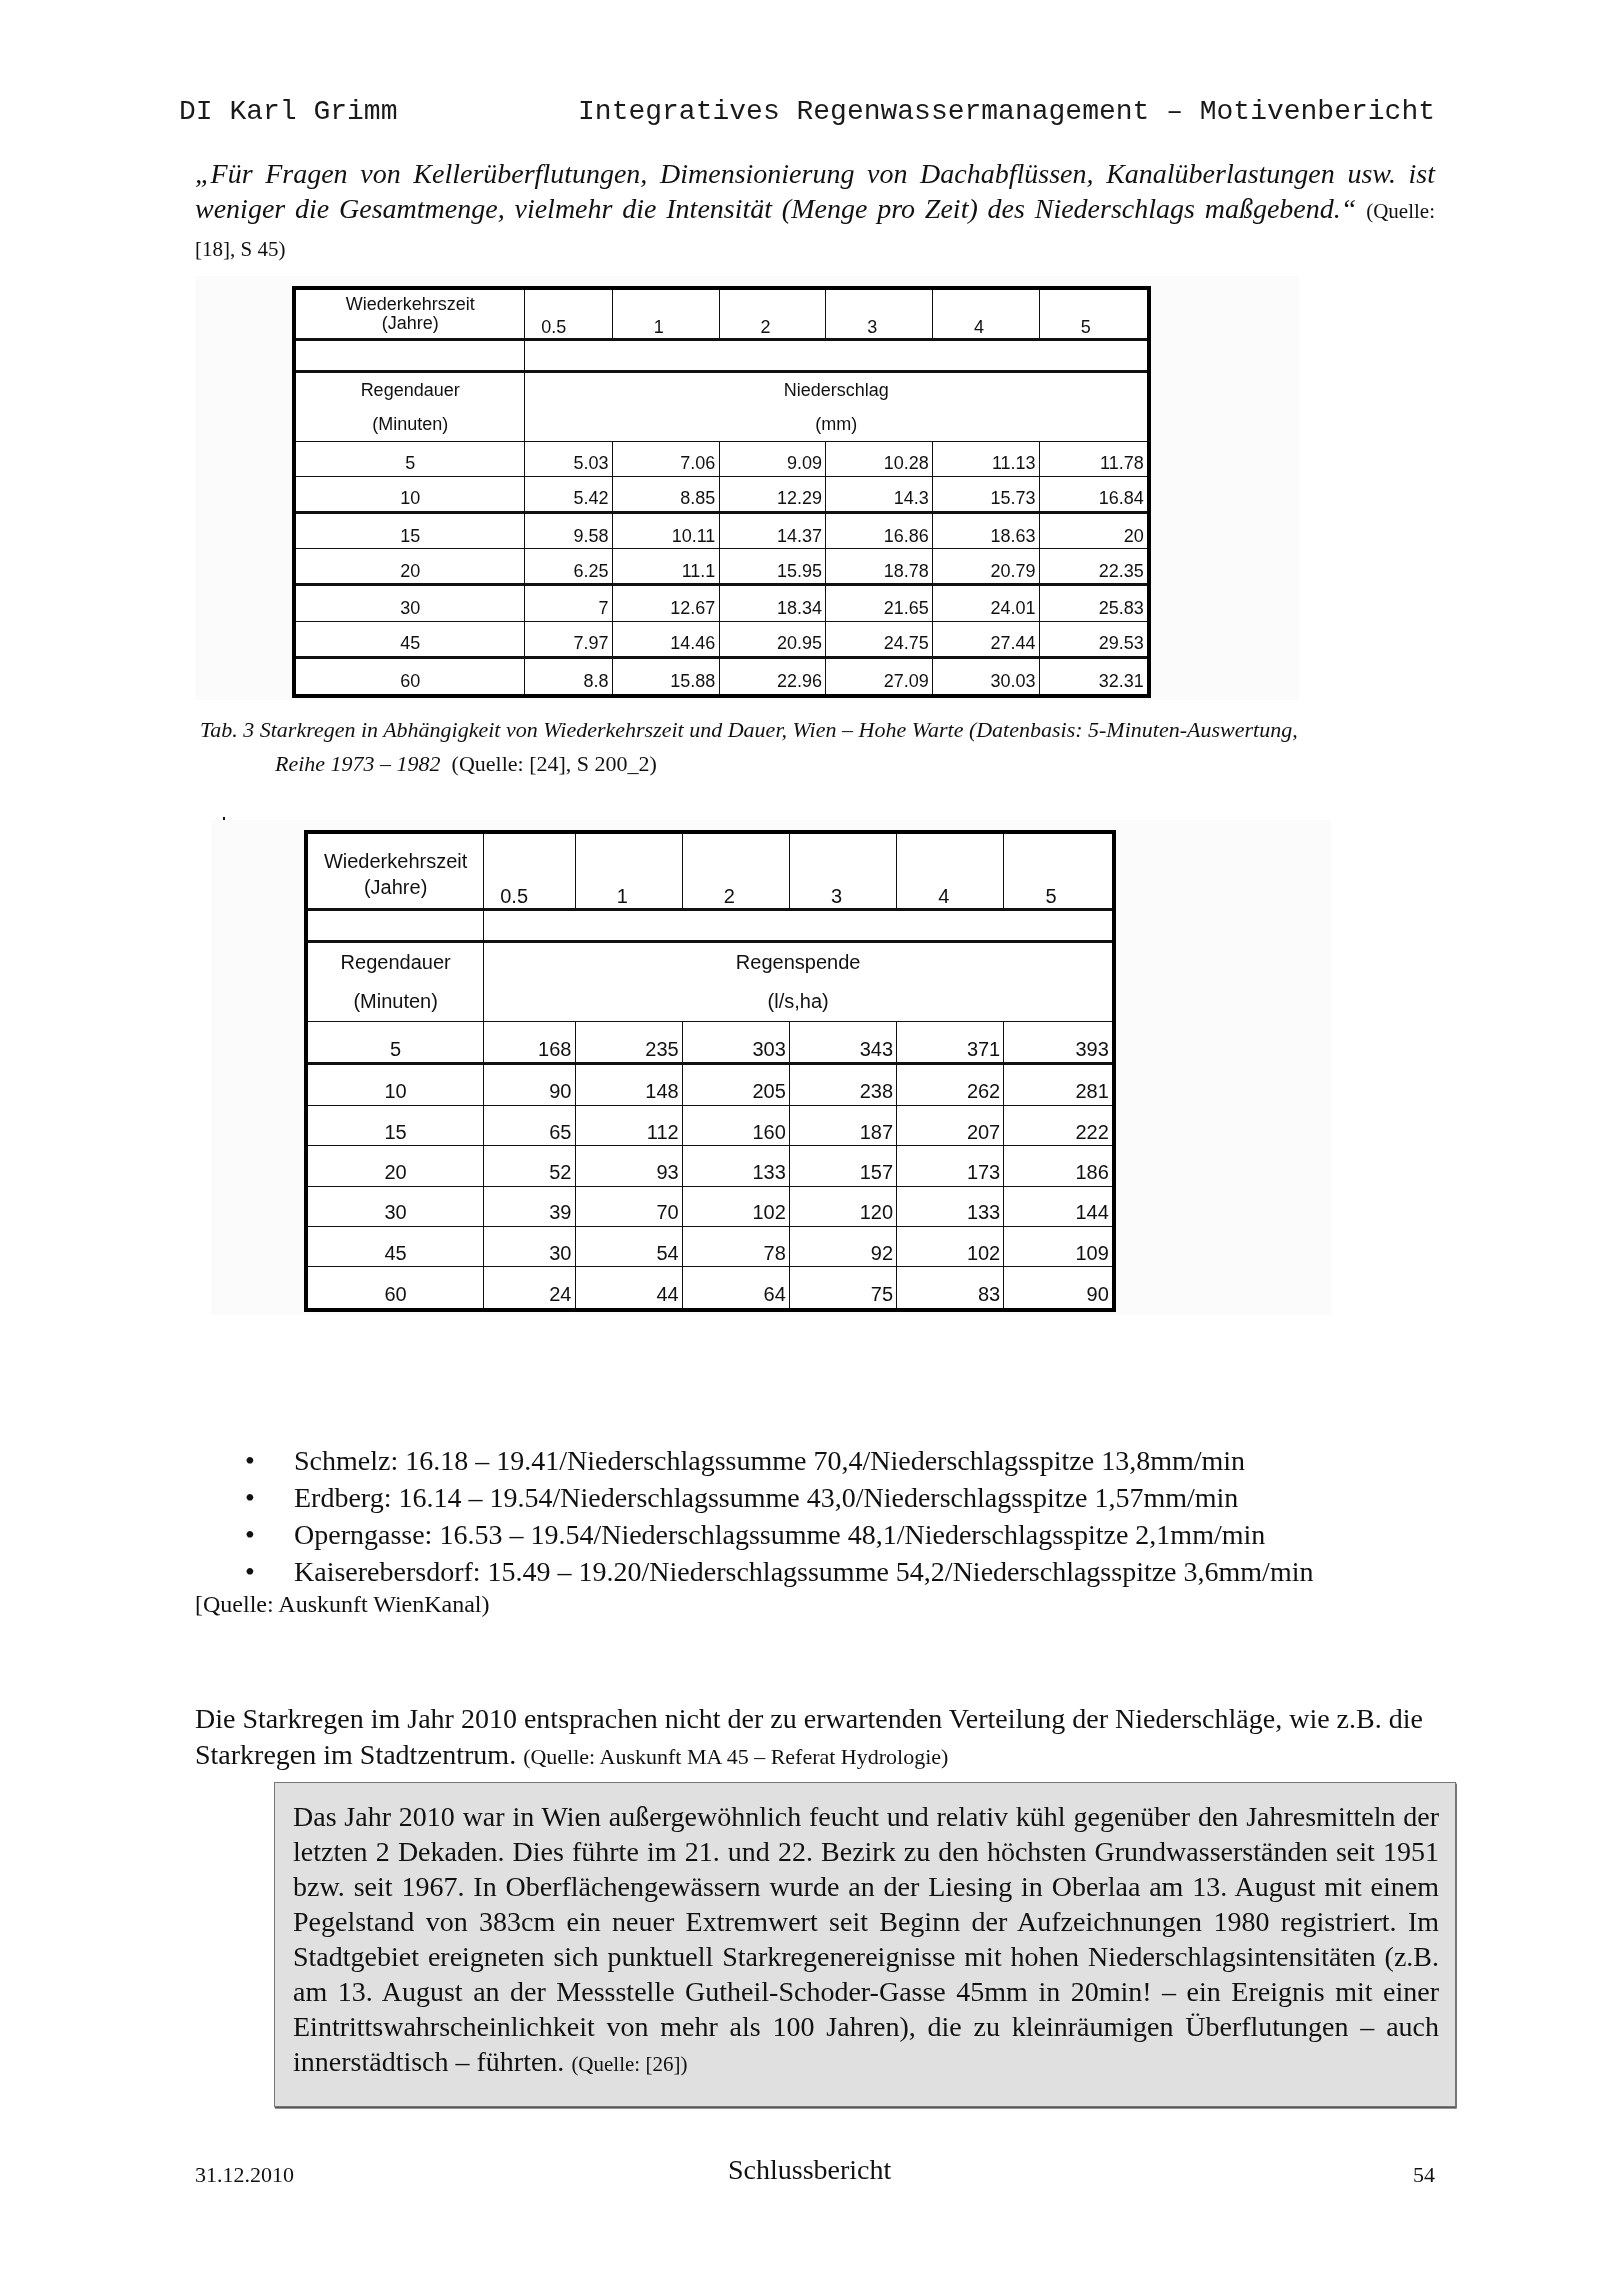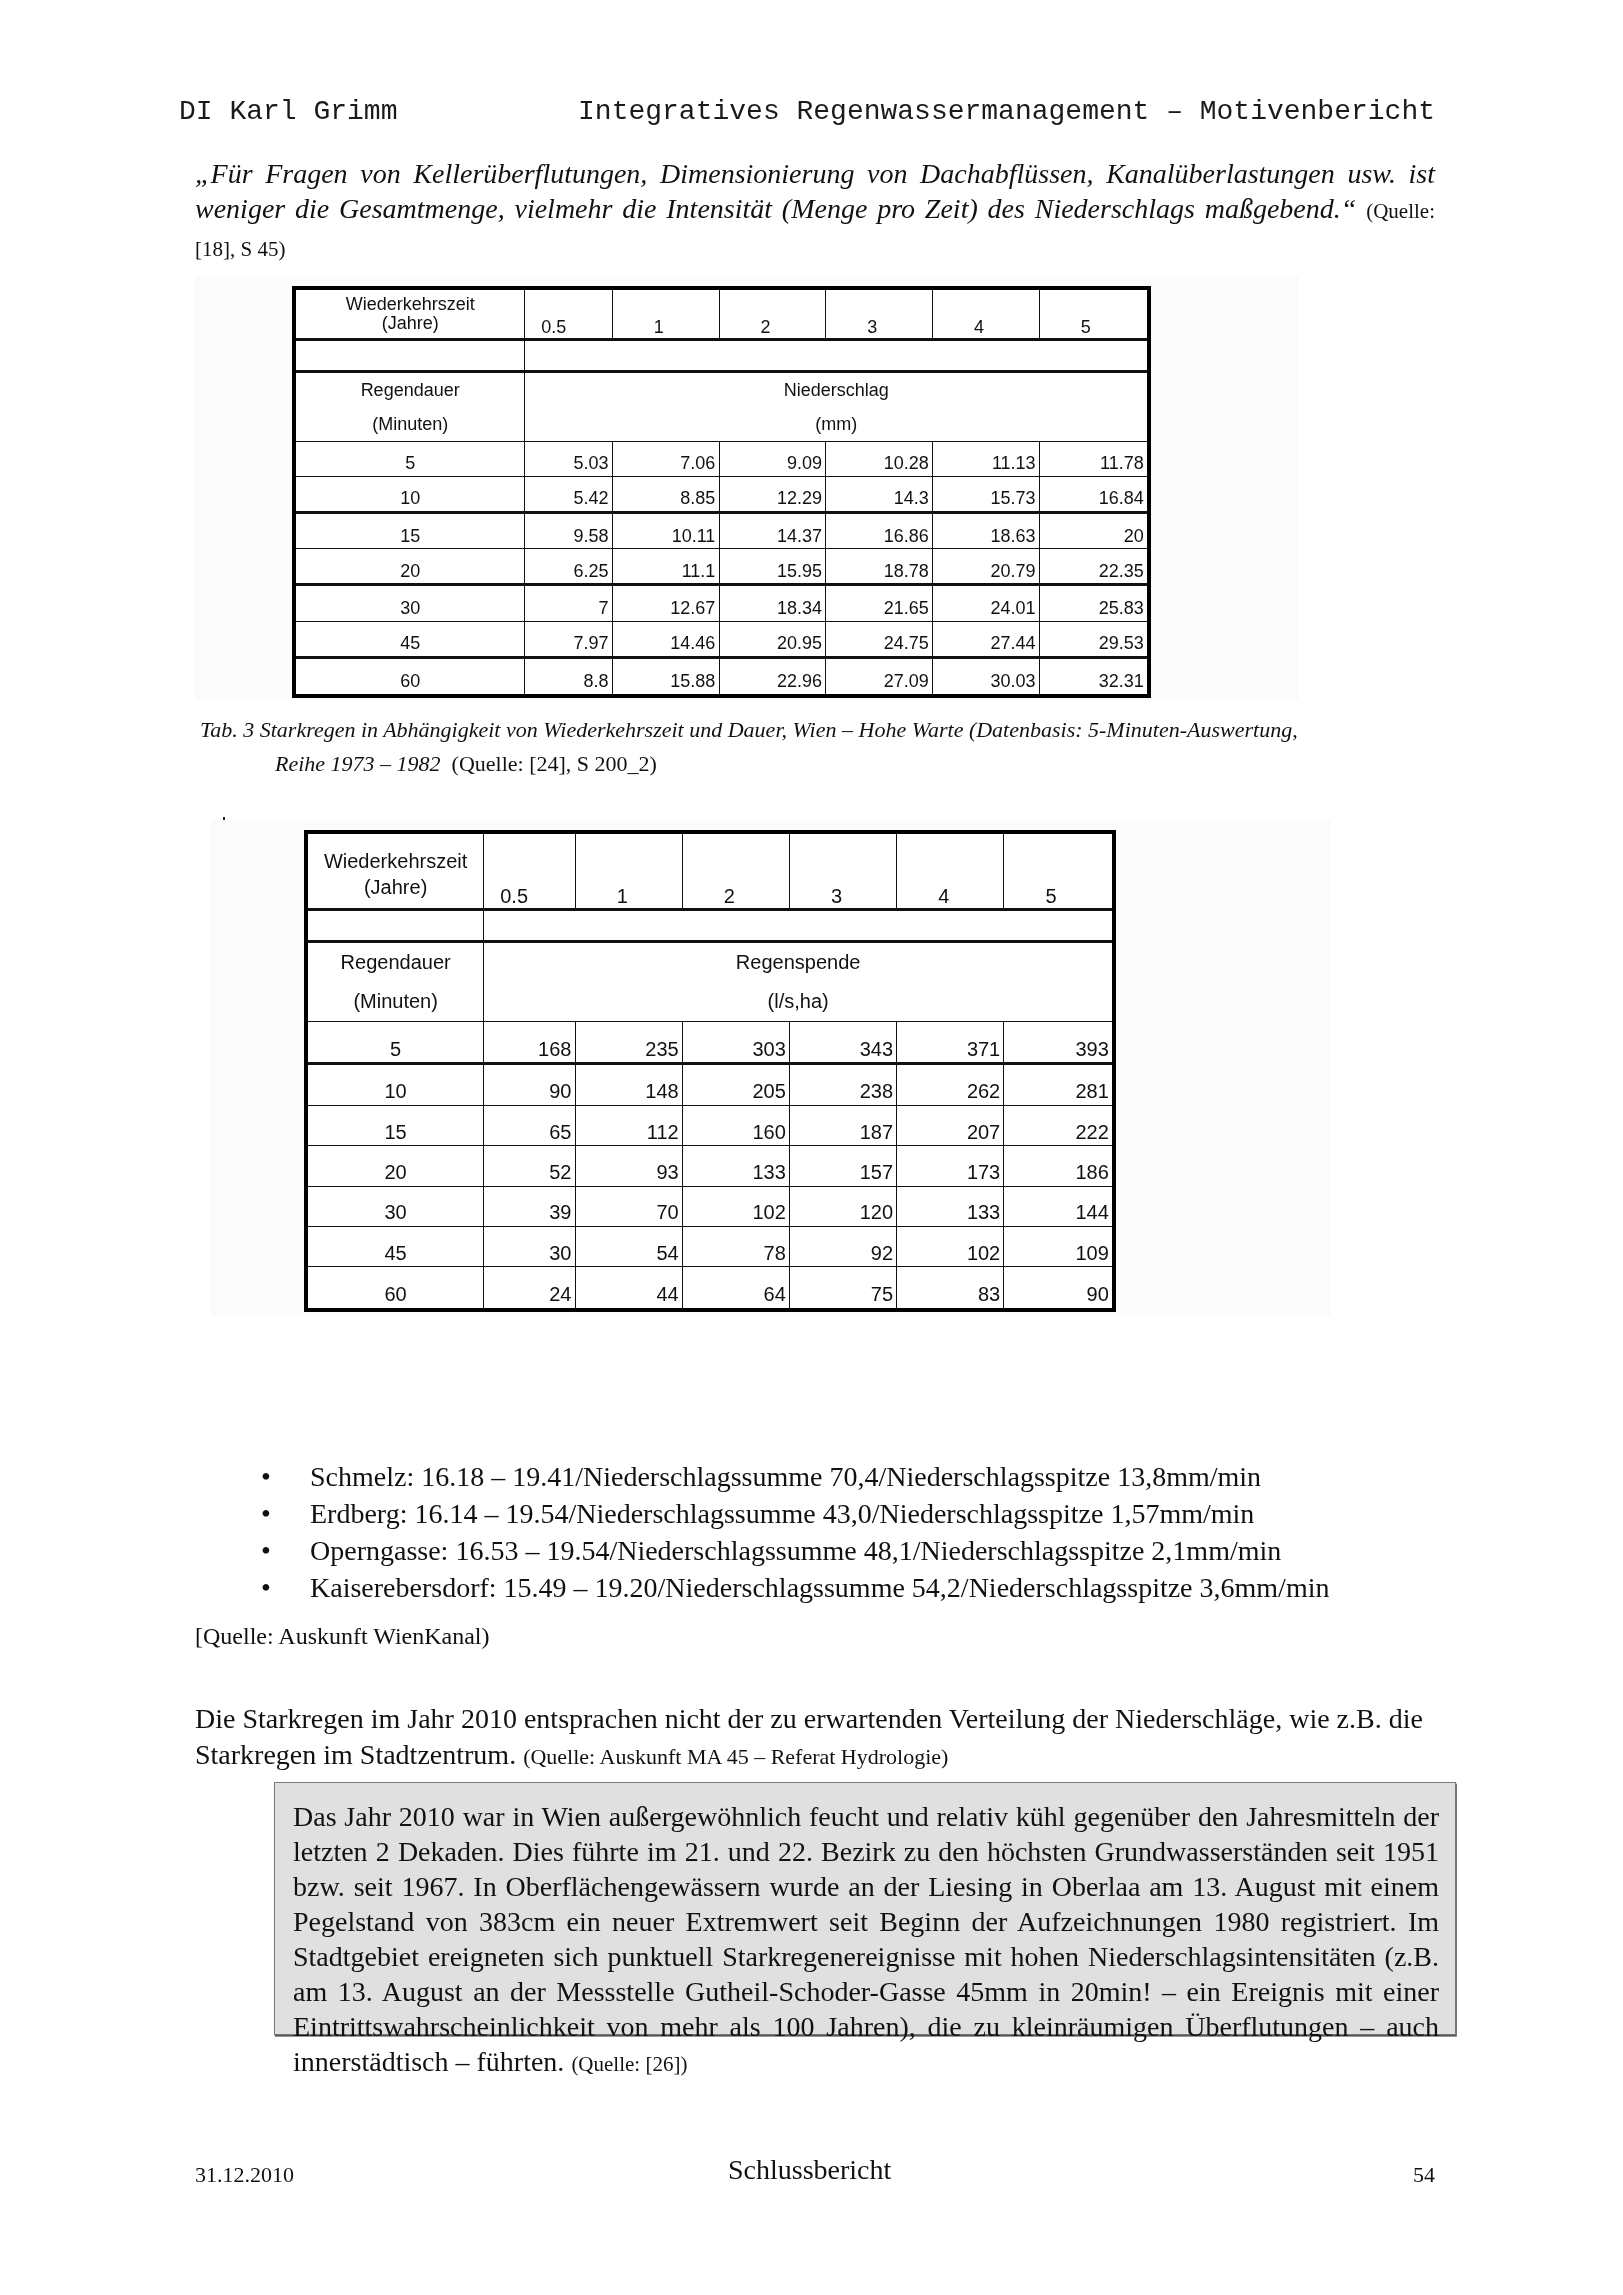--- a/index.html
+++ b/index.html
@@ -39,28 +39,28 @@
   .caption .l2 { display: block; padding-left: 75px; }
   .caption .src { font-style: normal; }
   #cap3 { top: 713px; }
   #cap4 { top: 1334px; }
 
   .mark { position: absolute; left: 223px; top: 817px; width: 2.4px; height: 8px; background: #111; }
 
   .body { position: absolute; left: 195px; width: 1240px;
           font-family: "Liberation Serif", serif; font-size: 28px; line-height: 36px; }
   #para1 { top: 1442px; }
-  #para1 ul { margin: 16px; padding: 0 0 0 99px; list-style: none; }
+  #para1 ul { margin: 0; padding: 0 0 0 99px; list-style: none; }
   #para1 li { position: relative; line-height: 37px; }
   #para1 li::before { content: "\2022"; position: absolute; left: -49px; font-size: 28px; }
   #para1 .src { font-size: 24px; line-height: 29px; }
   #para2 { top: 1701px; }
   #para2 .src { font-size: 22px; }
 
-  .box { position: absolute; left: 274px; top: 1782px; width: 1182px; height: 253px;
+  .box { position: absolute; left: 274px; top: 1782px; width: 1182px; height: 325px;
          background: #e0e0e0; border: 1.6px solid #777; box-shadow: 0.8px 1.6px 0 #555; box-sizing: border-box;
          padding: 16px 16px 0 18px;
          font-family: "Liberation Serif", serif; font-size: 28px; line-height: 35px;
          text-align: justify; text-align-last: left; }
   .box .src { font-size: 21px; }
 
   .footer { position: absolute; top: 2162px; left: 195px; right: 188px;
             font-family: "Liberation Serif", serif; display: flex; justify-content: space-between; align-items: baseline; }
   .footer .date { font-size: 22px; }
   .footer .title { font-size: 28px; position: absolute; left: 533px; top: -8px; }

